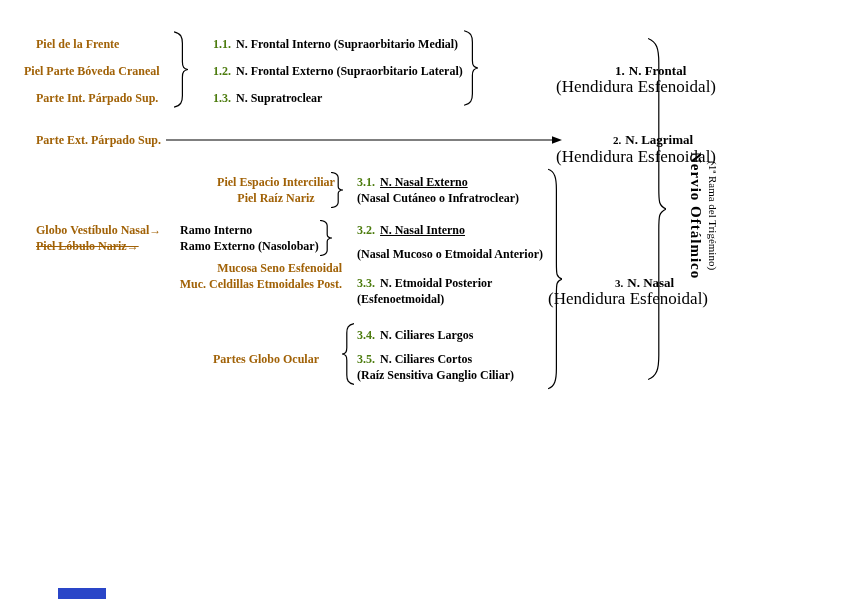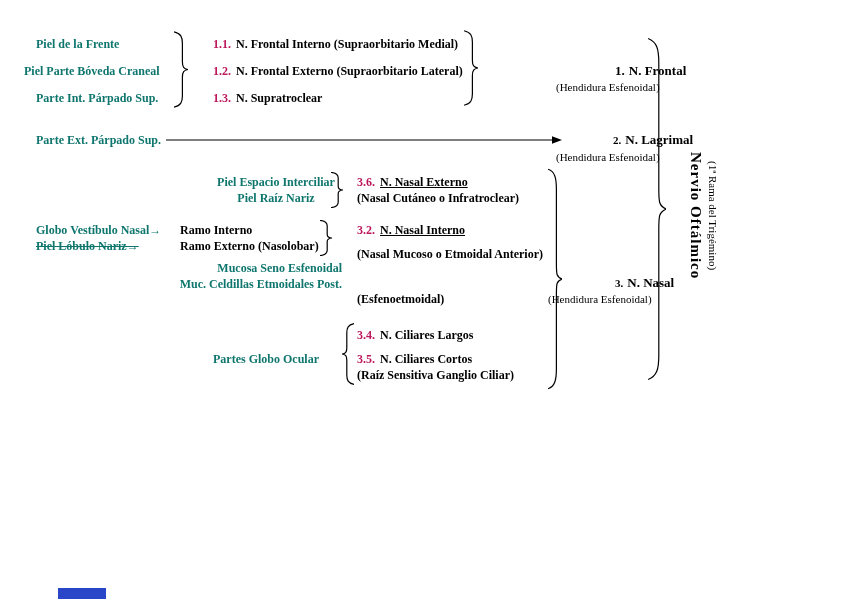--- a/index.html
+++ b/index.html
@@ -8,28 +8,28 @@
     width: 848px;
     height: 599px;
     background: #ffffff;
     font-family: "Liberation Serif", serif;
     font-weight: bold;
     font-size: 12px;
     color: #000;
     overflow: hidden;
   }
   .t { position:absolute; white-space:nowrap; line-height:16px; }
-  .purple { color:#0f766e; }
-  .num { color:#be185d; margin-right:5px; }
+  .purple { color:#a16207; }
+  .num { color:#4d7c0f; margin-right:5px; }
   .u { text-decoration: underline; }
   .strike { text-decoration: line-through; }
   .nerve { font-size:13px; line-height:17px;margin-left:45px; }
   .nerve .nnum { color:#000; margin-right:4px; }
   .nerve .small { font-size:11px; }
-  .sub { font-size:11px; font-weight:normal; line-height:14px; }
+  .sub { font-size:17px; font-weight:normal; line-height:14px; }
   .centerbox { text-align:center; }
   .rightbox { text-align:right; }
   .brace, .arrow { position:absolute; }
   .vtitle {
     position:absolute; left:687px; top:116px; height:200px;
     display:flex; flex-direction:row; align-items:center; gap:3px;
   }
   .vmain { writing-mode: vertical-rl; font-size:15px; font-weight:bold; letter-spacing:1px; }
   .vsub  { writing-mode: vertical-rl; font-size:11px; font-weight:normal; }
   .artifact { position:absolute; left:58px; top:588px; width:48px; height:11px; background:#2a46c8; }
@@ -81,21 +81,21 @@
   <div class="t purple centerbox" style="left:213px; top:174px; width:126px">
     <div>Piel Espacio Interciliar</div>
     <div>Piel Raíz Nariz</div>
   </div>
 
   <svg class="brace" style="left:331px; top:172px" width="12" height="36" viewBox="0 0 10 100" preserveAspectRatio="none">
     <path d="M0,1 C5,3 6,8 6,16 L6,40 C6,47 7,49 10,50 C7,51 6,53 6,60 L6,84 C6,92 5,97 0,99" fill="none" stroke="#000" stroke-width="1.2" vector-effect="non-scaling-stroke"></path>
   </svg>
 
   <div class="t" style="left:357px; top:174px">
-    <span class="num">3.6.</span><span class="u">N. Nasal Externo</span>
+    <span class="num">3.1.</span><span class="u">N. Nasal Externo</span>
   </div>
   <div class="t" style="left:357px; top:190px">(Nasal Cutáneo o Infratroclear)</div>
 
   <div class="t purple" style="left:36px; top:222px">Globo Vestíbulo Nasal→</div>
   <div class="t" style="left:180px; top:222px">Ramo Interno</div>
   <div class="t purple strike" style="left:36px; top:238px">Piel Lóbulo Nariz→</div>
   <div class="t" style="left:180px; top:238px">Ramo Externo (Nasolobar)</div>
 
   <svg class="brace" style="left:320px; top:220px" width="12" height="36" viewBox="0 0 10 100" preserveAspectRatio="none">
     <path d="M0,1 C5,3 6,8 6,16 L6,40 C6,47 7,49 10,50 C7,51 6,53 6,60 L6,84 C6,92 5,97 0,99" fill="none" stroke="#000" stroke-width="1.2" vector-effect="non-scaling-stroke"></path>
@@ -104,20 +104,23 @@
   <div class="t" style="left:357px; top:222px">
     <span class="num">3.2.</span><span class="u">N. Nasal Interno</span>
   </div>
   <div class="t" style="left:357px; top:246px">(Nasal Mucoso o Etmoidal Anterior)</div>
 
   <div class="t purple rightbox" style="left:172px; top:260px; width:170px">
     <div>Mucosa Seno Esfenoidal</div>
     <div>Muc. Celdillas Etmoidales Post.</div>
   </div>
 
+  <div class="t" style="left:357px; top:275px">
+    <span class="num">3.3.</span><span>N. Etmoidal Posterior</span>
+  </div>
   <div class="t" style="left:357px; top:291px">(Esfenoetmoidal)</div>
 
   <div class="t purple" style="left:213px; top:351px">Partes Globo Ocular</div>
 
   <svg class="brace" style="left:342px; top:323px" width="12" height="62" viewBox="0 0 10 100" preserveAspectRatio="none">
     <path d="M10,1 C5,3 4,8 4,16 L4,40 C4,47 3,49 0,50 C3,51 4,53 4,60 L4,84 C4,92 5,97 10,99" fill="none" stroke="#000" stroke-width="1.2" vector-effect="non-scaling-stroke"></path>
   </svg>
 
   <div class="t" style="left:357px; top:327px">
     <span class="num">3.4.</span><span>N. Ciliares Largos</span>

